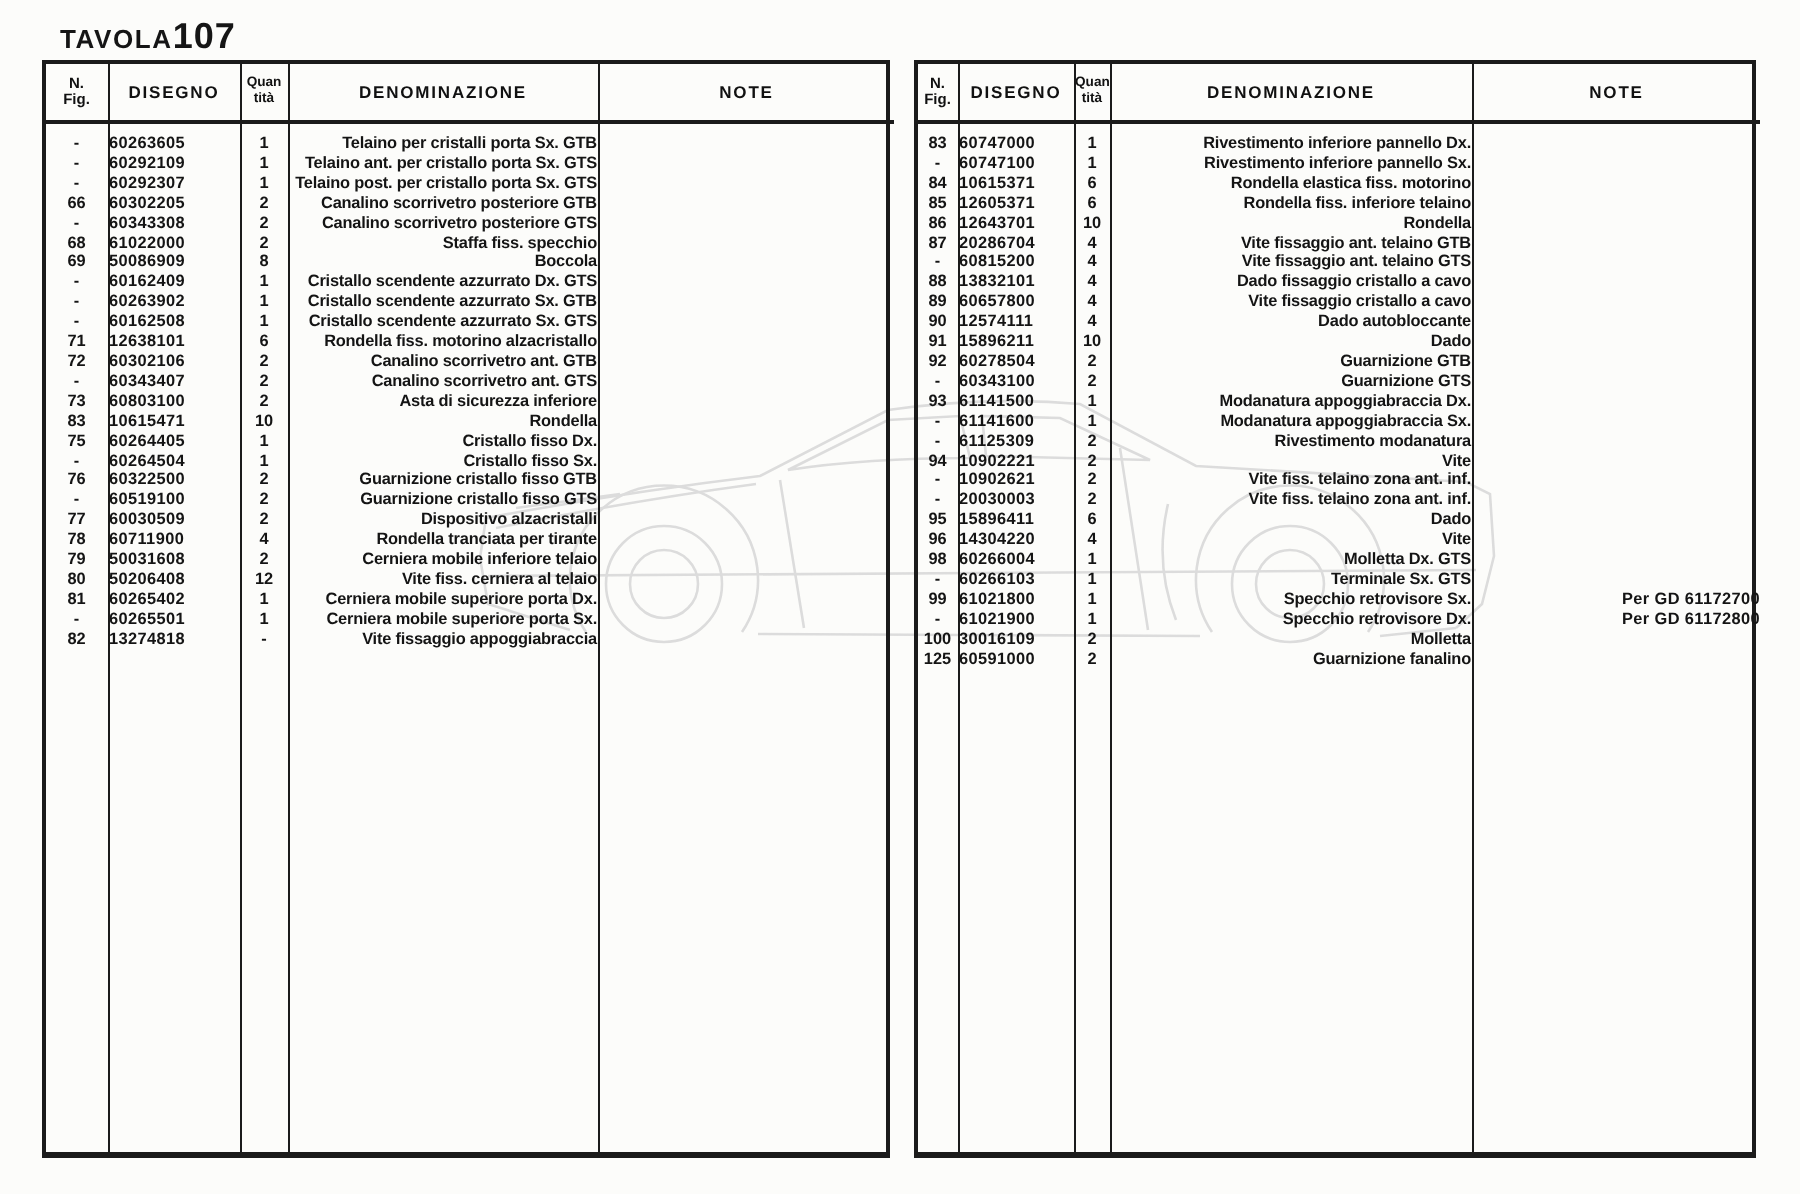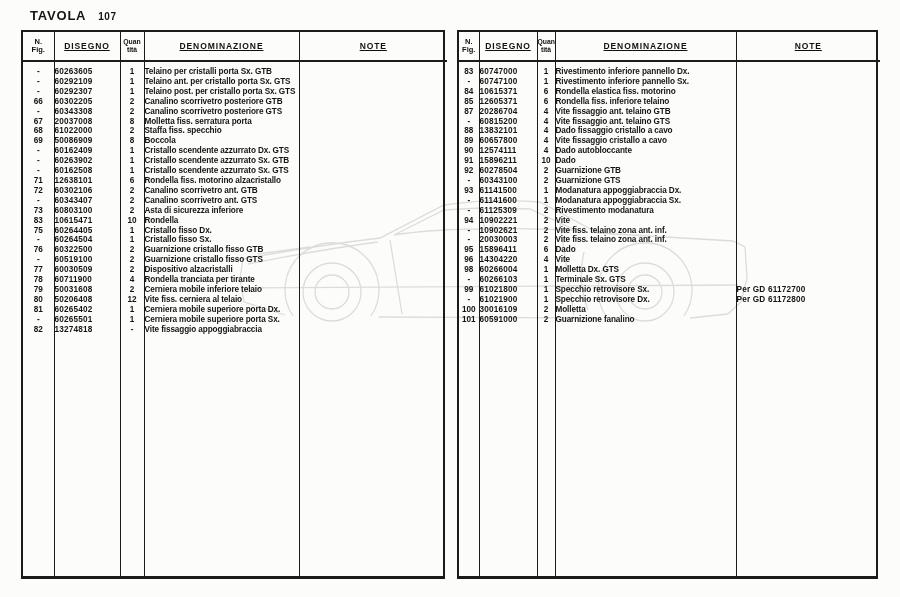--- a/index.html
+++ b/index.html
@@ -11,21 +11,21 @@
     position:relative;
     overflow:hidden;
   }
   .page{position:absolute;inset:0;}
 
   
   .title{
     position:absolute;left:30px;top:8px;
     font-size:13px;font-weight:bold;letter-spacing:0.8px;color:#151515;
   }
-  .title .tnum{font-size:10px;margin-left:12px;letter-spacing:0.5px;}
+  .title .tnum{font-size:18px;margin-left:0;letter-spacing:0.5px;}
 
   
   .watermark{
     position:absolute;left:228px;top:182px;width:540px;height:160px;
     z-index:0;pointer-events:none;opacity:0.9;
   }
 
   
   .ptable{
     position:absolute;top:30px;height:549px;
@@ -42,32 +42,32 @@
   }
   .ptable th{
     border-bottom:2px solid #1b1b1b;
     font-weight:bold;vertical-align:middle;text-align:center;
   }
   .ptable thead tr{height:29px;}
   .ptable th + th, .ptable td + td{border-left:1.5px solid #1b1b1b;}
 
   .h-fig{font-size:7.5px;line-height:8.5px;}
   .h-qty{font-size:6.8px;line-height:7.6px;letter-spacing:0;}
-  .h-big{font-size:8.5px;letter-spacing:0.9px;text-decoration:underline;}
+  .h-big{font-size:8.5px;letter-spacing:0.9px;}
 
   .ptable tbody td{
     font-size:8.2px;font-weight:bold;line-height:9.9px;height:9.9px;
     vertical-align:middle;color:#141414;
   }
   .ptable tbody tr:first-child td{padding-top:5px;}
   .c-fig{text-align:center;}
   .c-dis{text-align:left;letter-spacing:0.2px;}
   .c-qty{text-align:center;}
-  .c-den{text-align:left;padding-left:9px;letter-spacing:-0.1px;}
-  .c-note{text-align:left;padding-left:8px;letter-spacing:0.2px;}
+  .c-den{text-align:right;padding-left:9px;letter-spacing:-0.1px;}
+  .c-note{text-align:right;padding-left:8px;letter-spacing:0.2px;}
   .ptable tr.filler{height:auto;}
   .ptable tr.filler td{height:auto;}
 </style>
 </head>
 <body>
 
 <div class="page">
 
   <svg class="watermark" viewBox="0 0 540 160" fill="none" stroke="#d9d9d9" stroke-width="1.3">
 
@@ -156,27 +156,20 @@
             <td class="c-note"></td>
           </tr>
           <tr>
             <td class="c-fig">-</td>
             <td class="c-dis">60343308</td>
             <td class="c-qty">2</td>
             <td class="c-den">Canalino scorrivetro posteriore GTS</td>
             <td class="c-note"></td>
           </tr>
           <tr>
-            <td class="c-fig">67</td>
-            <td class="c-dis">20037008</td>
-            <td class="c-qty">8</td>
-            <td class="c-den">Molletta fiss. serratura porta</td>
-            <td class="c-note"></td>
-          </tr>
-          <tr>
             <td class="c-fig">68</td>
             <td class="c-dis">61022000</td>
             <td class="c-qty">2</td>
             <td class="c-den">Staffa fiss. specchio</td>
             <td class="c-note"></td>
           </tr>
           <tr>
             <td class="c-fig">69</td>
             <td class="c-dis">50086909</td>
             <td class="c-qty">8</td>
@@ -374,20 +367,27 @@
             <td class="c-note"></td>
           </tr>
           <tr>
             <td class="c-fig">85</td>
             <td class="c-dis">12605371</td>
             <td class="c-qty">6</td>
             <td class="c-den">Rondella fiss. inferiore telaino</td>
             <td class="c-note"></td>
           </tr>
           <tr>
+            <td class="c-fig">86</td>
+            <td class="c-dis">12643701</td>
+            <td class="c-qty">10</td>
+            <td class="c-den">Rondella</td>
+            <td class="c-note"></td>
+          </tr>
+          <tr>
             <td class="c-fig">87</td>
             <td class="c-dis">20286704</td>
             <td class="c-qty">4</td>
             <td class="c-den">Vite fissaggio ant. telaino GTB</td>
             <td class="c-note"></td>
           </tr>
           <tr>
             <td class="c-fig">-</td>
             <td class="c-dis">60815200</td>
             <td class="c-qty">4</td>
@@ -521,21 +521,21 @@
             <td class="c-note">Per GD 61172800</td>
           </tr>
           <tr>
             <td class="c-fig">100</td>
             <td class="c-dis">30016109</td>
             <td class="c-qty">2</td>
             <td class="c-den">Molletta</td>
             <td class="c-note"></td>
           </tr>
           <tr>
-            <td class="c-fig">101</td>
+            <td class="c-fig">125</td>
             <td class="c-dis">60591000</td>
             <td class="c-qty">2</td>
             <td class="c-den">Guarnizione fanalino</td>
             <td class="c-note"></td>
           </tr>
           <tr class="filler">
             <td class="c-fig"></td>
             <td class="c-dis"></td>
             <td class="c-qty"></td>
             <td class="c-den"></td>

